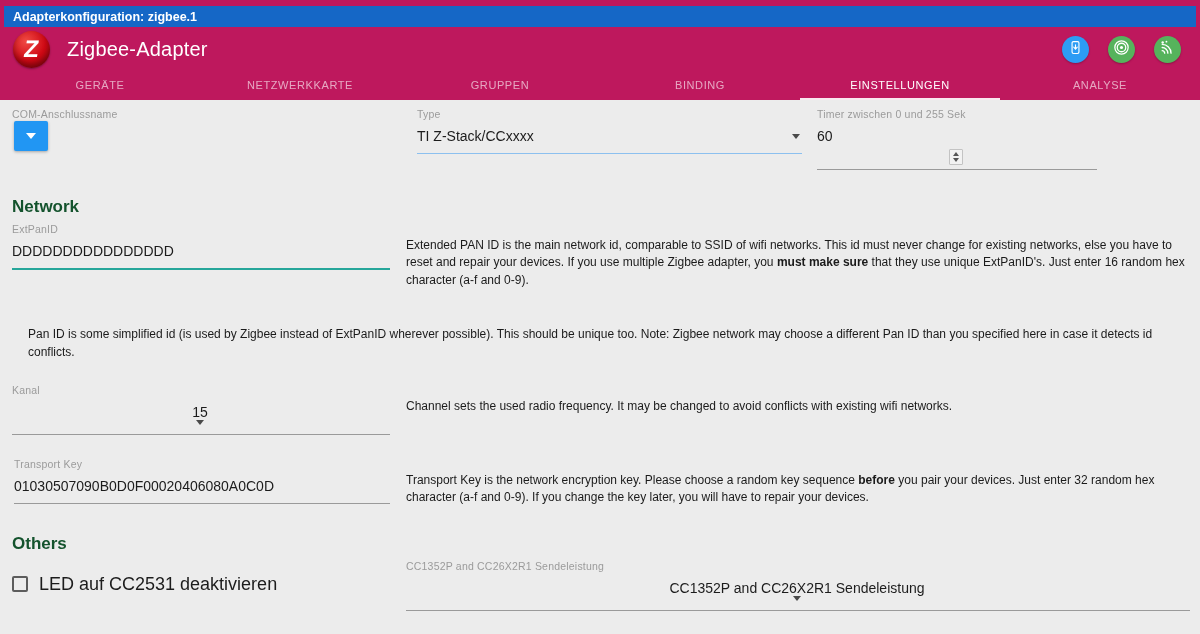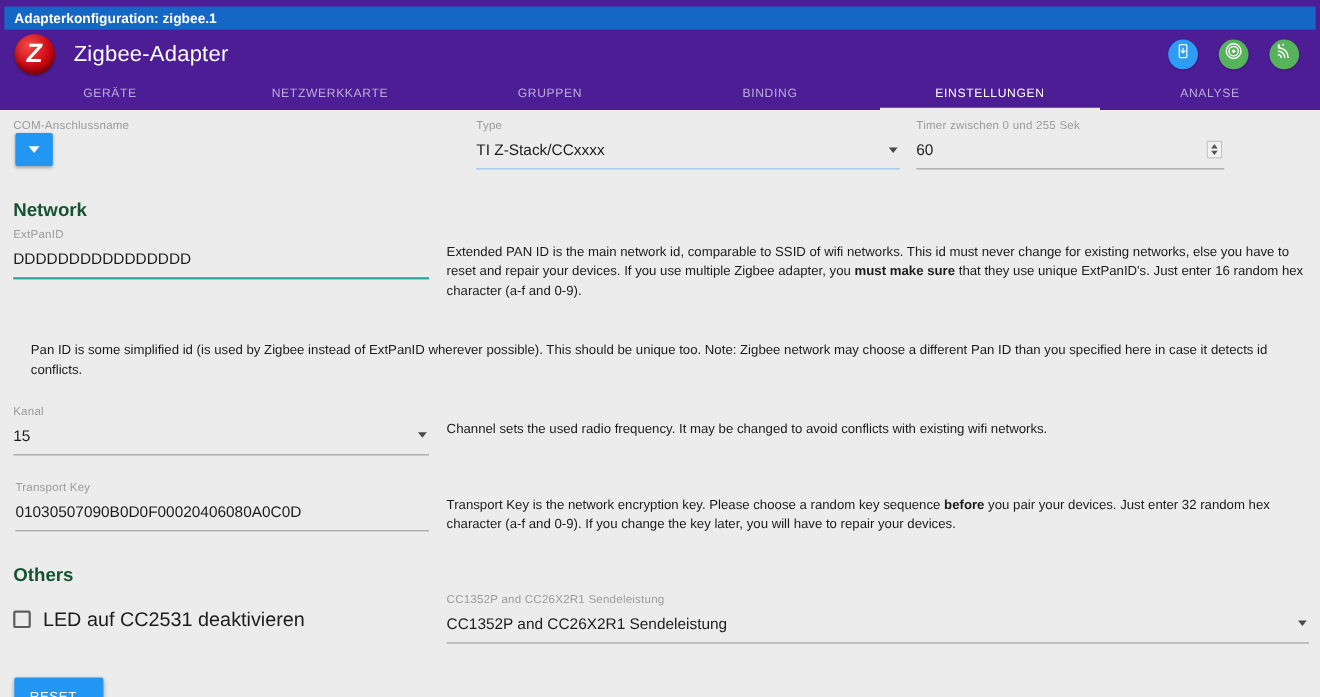--- a/index.html
+++ b/index.html
@@ -2,21 +2,21 @@
 <html><head>
 <meta charset="utf-8">
 <style>
   * { margin:0; padding:0; box-sizing:border-box; }
   html,body { width:1200px; height:634px; }
   body { font-family:"Liberation Sans", sans-serif; background:#ececec; color:#1c1c1c; overflow:hidden; }
 
   .page { width:1200px; height:634px; background:#ececec; overflow:hidden; }
 
   
-  .header-wrap { background:#4c1d95; padding-top:6px; }
+  .header-wrap { background:#be185d; padding-top:6px; }
   .titlebar { margin:0 4px; background:#1567c6; height:21px; display:flex; align-items:center;
               padding:0 9px; color:#fff; font-size:12.5px; font-weight:700; }
   .header-main { height:44px; display:flex; align-items:center; padding:0 13px; }
   .logo { width:37px; height:37px; border-radius:50%;
           background:radial-gradient(circle at 35% 28%, #f04a44 0%, #cf0814 55%, #8c040e 100%);
           box-shadow:inset 0 -4px 6px rgba(0,0,0,.35), 0 1px 2px rgba(0,0,0,.35);
           display:flex; align-items:center; justify-content:center; flex:0 0 auto; }
   .logo span { color:#fff; font-weight:700; font-size:24px; line-height:1; transform:skewX(-8deg); }
   .app-title { color:#fff; font-size:20px; margin-left:17px; font-weight:400; letter-spacing:.2px; }
   .actions { margin-left:auto; display:flex; gap:19px; padding-right:6px; }
@@ -30,31 +30,31 @@
          letter-spacing:.6px; padding-top:8px; cursor:pointer; }
   .tab.active { color:#fff; border-bottom:2px solid rgba(255,255,255,.9); }
 
   
   .content { padding:8px 10px 0 12px; }
   .field-label { font-size:10.5px; color:#9b9b9b; margin-bottom:1px; letter-spacing:.2px; }
   .txt-input { display:block; width:100%; background:transparent; border:none; outline:none;
                font-family:"Liberation Sans",sans-serif; font-size:14px; color:#1b1b1b;
                padding:7px 0 9px; }
   .u-teal { border-bottom:2px solid #26a69a !important; }
-  .u-gray { border-bottom:1px solid #9a9a9a; }
+  .u-gray { border-bottom:1px solid #9a9a9a;flex-direction:column; }
   .u-blue { border-bottom:1px solid #8cc0ef; }
 
   .row-top { display:flex; }
   .f-com { width:392px; }
   .com-row { display:flex; align-items:flex-end; }
   .com-row input { width:346px; }
   .com-btn { width:34px; height:30px; background:#2196f3; border:none; border-radius:2px;
              margin-left:2px; margin-bottom:1px; display:flex; align-items:center; justify-content:center;
              cursor:pointer; box-shadow:0 1px 3px rgba(0,0,0,.3); }
-  .f-type { width:385px; margin-left:29px; }
+  .f-type { width:385px; margin-left:13px; }
   .f-timer { width:280px; margin-left:15px; }
 
   .select-row { display:flex; justify-content:space-between; align-items:center;
                 padding:7px 2px 9px 0; font-size:14px; cursor:pointer; }
   .caret-down { width:0; height:0; border-left:4px solid transparent; border-right:4px solid transparent;
                 border-top:5px solid #4a4a4a; }
   .caret-down-white { width:0; height:0; border-left:5px solid transparent; border-right:5px solid transparent;
                       border-top:6px solid #fff; }
 
   .num-row { display:flex; justify-content:space-between; align-items:center; padding:2px 2px 4px 0; }

